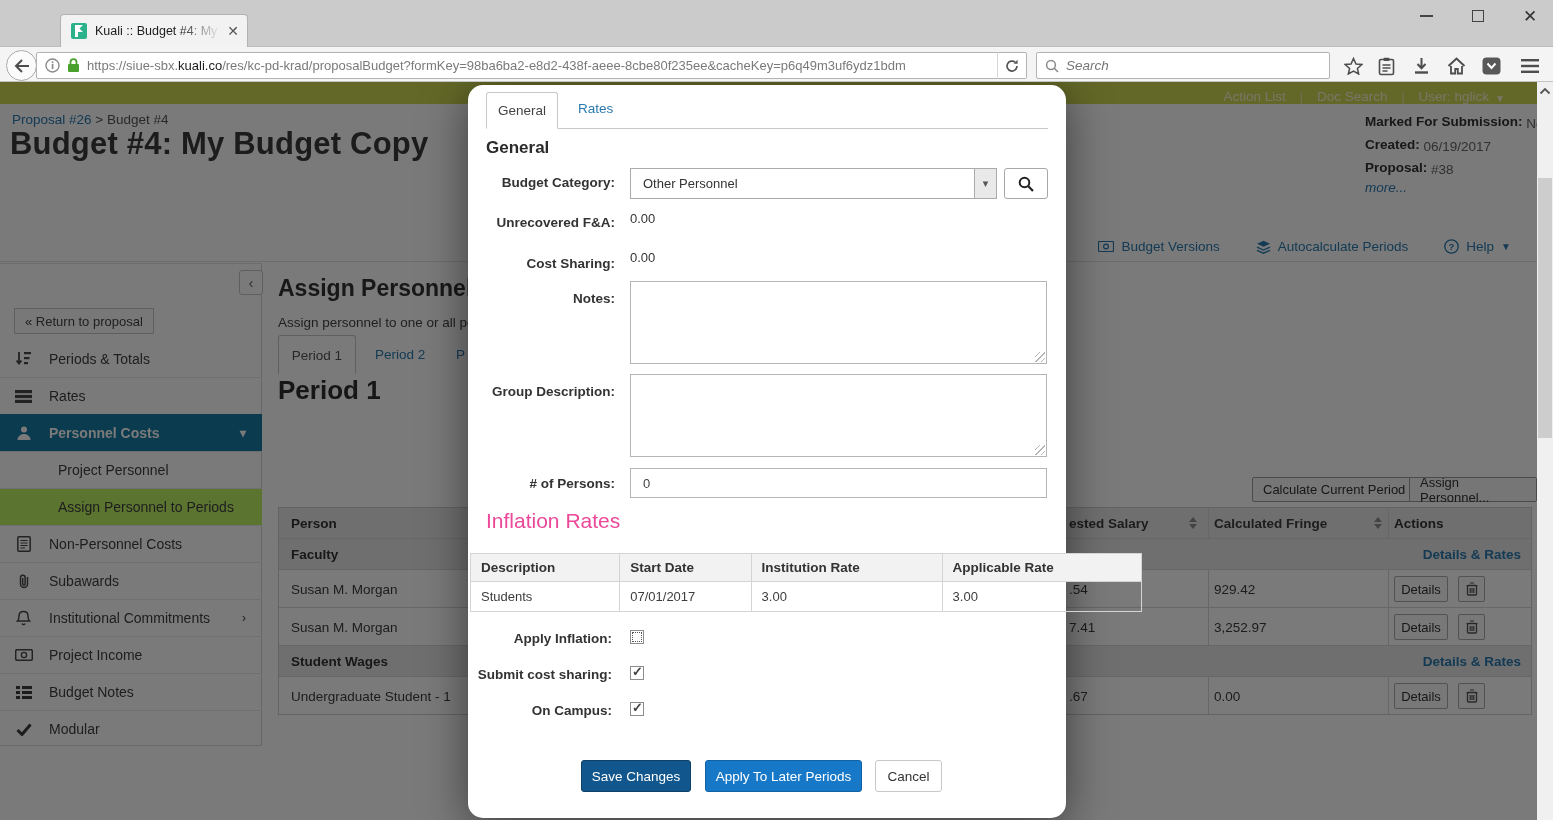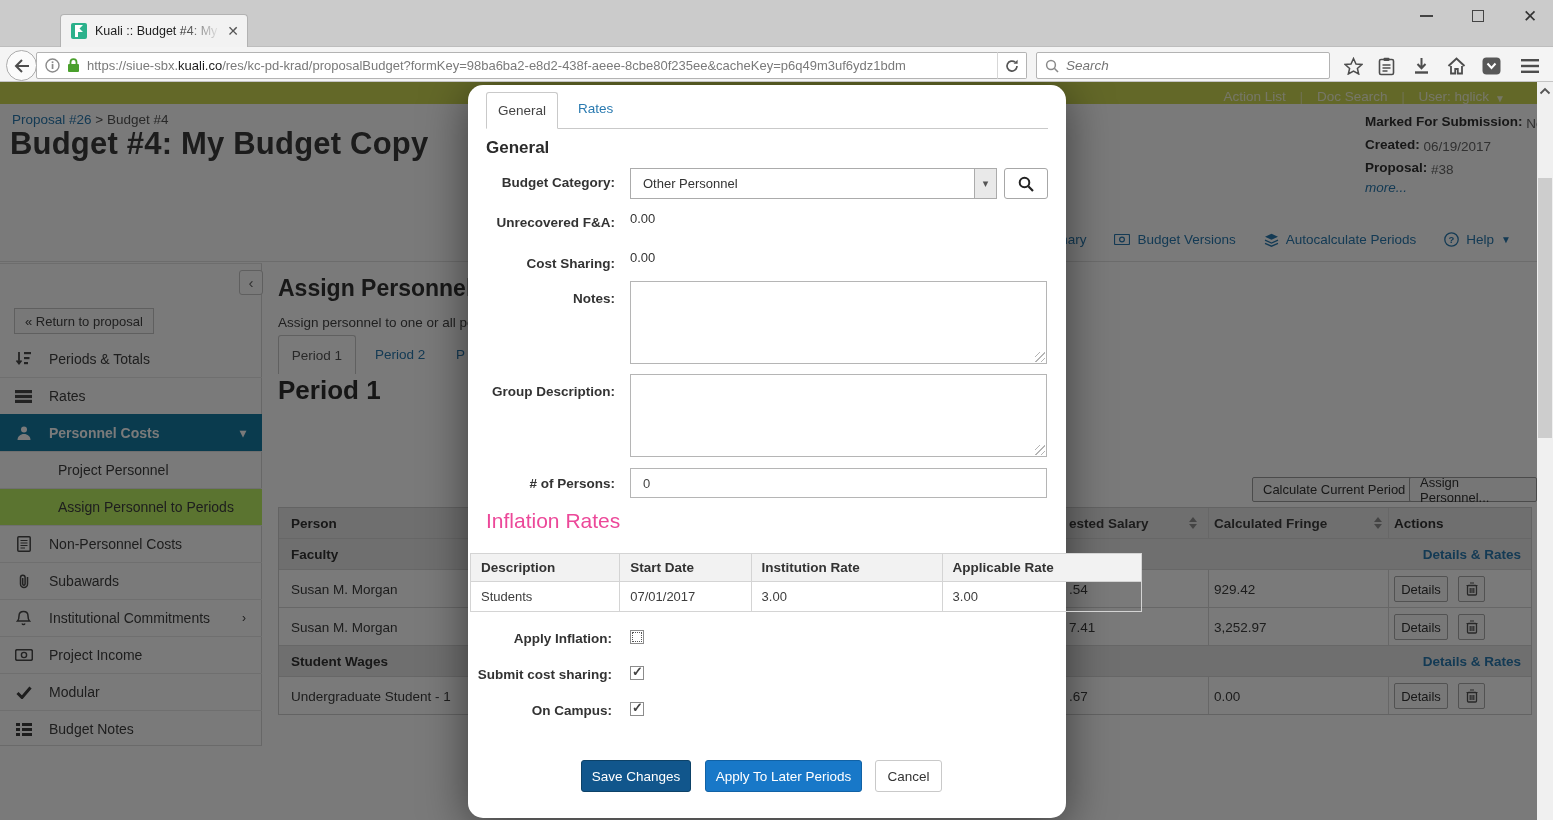--- a/index.html
+++ b/index.html
@@ -35,21 +35,21 @@
   .appbar a{color:#f6f8d8;font-size:13.5px;text-decoration:none;padding:0 14px}
   .appbar .sep{color:rgba(255,255,255,.55);font-size:12px}
   .appbar .caret{color:#f6f8d8;font-size:10px;margin-left:-8px}
   .breadcrumb{position:absolute;left:12px;top:30px;font-size:13.5px;color:#555}
   .breadcrumb .lnk{color:#2a7ab0;text-decoration:none}
   .pagetitle{position:absolute;left:10px;top:44px;font-size:31px;font-weight:700;color:#3c3c3c;letter-spacing:.2px}
   .meta{position:absolute;left:1365px;top:28px;width:172px;font-size:13.5px;line-height:23px;white-space:nowrap}
   .meta b{color:#333}
   .meta .v{color:#666;position:relative;top:2px}
   .morelink{position:absolute;left:1365px;top:98px;font-size:13.5px;font-style:italic;color:#2a7ab0;text-decoration:none}
-  .toolbar{position:absolute;left:0;top:150px;width:100%;height:30px;display:flex;justify-content:flex-end;align-items:flex-start;gap:28px;padding-right:26px;border-bottom:1px solid #e2e2e2}
+  .toolbar{position:absolute;left:0;top:150px;width:100%;height:30px;display:flex;justify-content:flex-end;align-items:center;gap:36px;padding-right:26px;border-bottom:1px solid #e2e2e2}
   .tool{display:flex;align-items:center;gap:7px;color:#2a7ab0;font-size:13.5px;text-decoration:none}
   .tool .caret{font-size:10px;color:#2a7ab0}
 
   
   .sidebar{position:absolute;left:0;top:181px;width:262px;height:483px;background:#fff;border-right:1px solid #d8d8d8;border-top:1px solid #e4e4e4;border-bottom:1px solid #ddd}
   .collapse{position:absolute;left:239px;top:6px;width:24px;height:25px;border:1px solid #c6c6c6;border-radius:3px;background:#fff;color:#666;font-size:15px;display:flex;align-items:center;justify-content:center}
   .returnbtn{position:absolute;left:14px;top:44px;height:23px;padding:12px 10px;border:1px solid #c6c6c6;background:#fafafa;font-size:13px;color:#444;display:flex;align-items:center}
   .menu{position:absolute;left:0;top:76px;width:262px}
   .mi{height:37px;display:flex;align-items:center;padding-left:14px;gap:16px;border-top:1px solid #e8e8e8;font-size:14px;color:#3f3f3f;position:relative}
   .mi .ic{width:19px;display:flex;justify-content:center}
@@ -354,37 +354,37 @@
             <svg width="18" height="12" viewBox="0 0 18 12">
               <rect x="0.7" y="0.7" width="16.6" height="10.6" rx="1.5" fill="none" stroke="#4a4a4a" stroke-width="1.5"></rect>
               <circle cx="9" cy="6" r="2.6" fill="none" stroke="#4a4a4a" stroke-width="1.4"></circle>
             </svg>
           </span>
         <span>Project Income</span>
       </div>
       <div class="mi">
         <span class="ic">
             <svg width="16" height="13" viewBox="0 0 16 13">
-              <path d="M1.5 7 6 11.5 14.5 1.5" fill="none" stroke="#3d3d3d" stroke-width="3"></path>
-            </svg>
-          </span>
-        <span>Modular</span>
-      </div>
-      <div class="mi">
-        <span class="ic">
-            <svg width="16" height="13" viewBox="0 0 16 13">
               <rect width="4" height="3" fill="#3d3d3d"></rect>
               <rect x="6" width="10" height="3" fill="#3d3d3d"></rect>
               <rect y="5" width="4" height="3" fill="#3d3d3d"></rect>
               <rect x="6" y="5" width="10" height="3" fill="#3d3d3d"></rect>
               <rect y="10" width="4" height="3" fill="#3d3d3d"></rect>
               <rect x="6" y="10" width="10" height="3" fill="#3d3d3d"></rect>
             </svg>
           </span>
         <span>Budget Notes</span>
+      </div>
+      <div class="mi">
+        <span class="ic">
+            <svg width="16" height="13" viewBox="0 0 16 13">
+              <path d="M1.5 7 6 11.5 14.5 1.5" fill="none" stroke="#3d3d3d" stroke-width="3"></path>
+            </svg>
+          </span>
+        <span>Modular</span>
       </div>
     </div>
   </div>
 
   <div class="main">
     <div class="h-assign">Assign Personnel</div>
     <div class="sub-assign">Assign personnel to one or all pe</div>
     <div class="ptab1">Period 1</div>
     <a class="ptab2">Period 2</a>
     <a class="ptab3">P</a>

